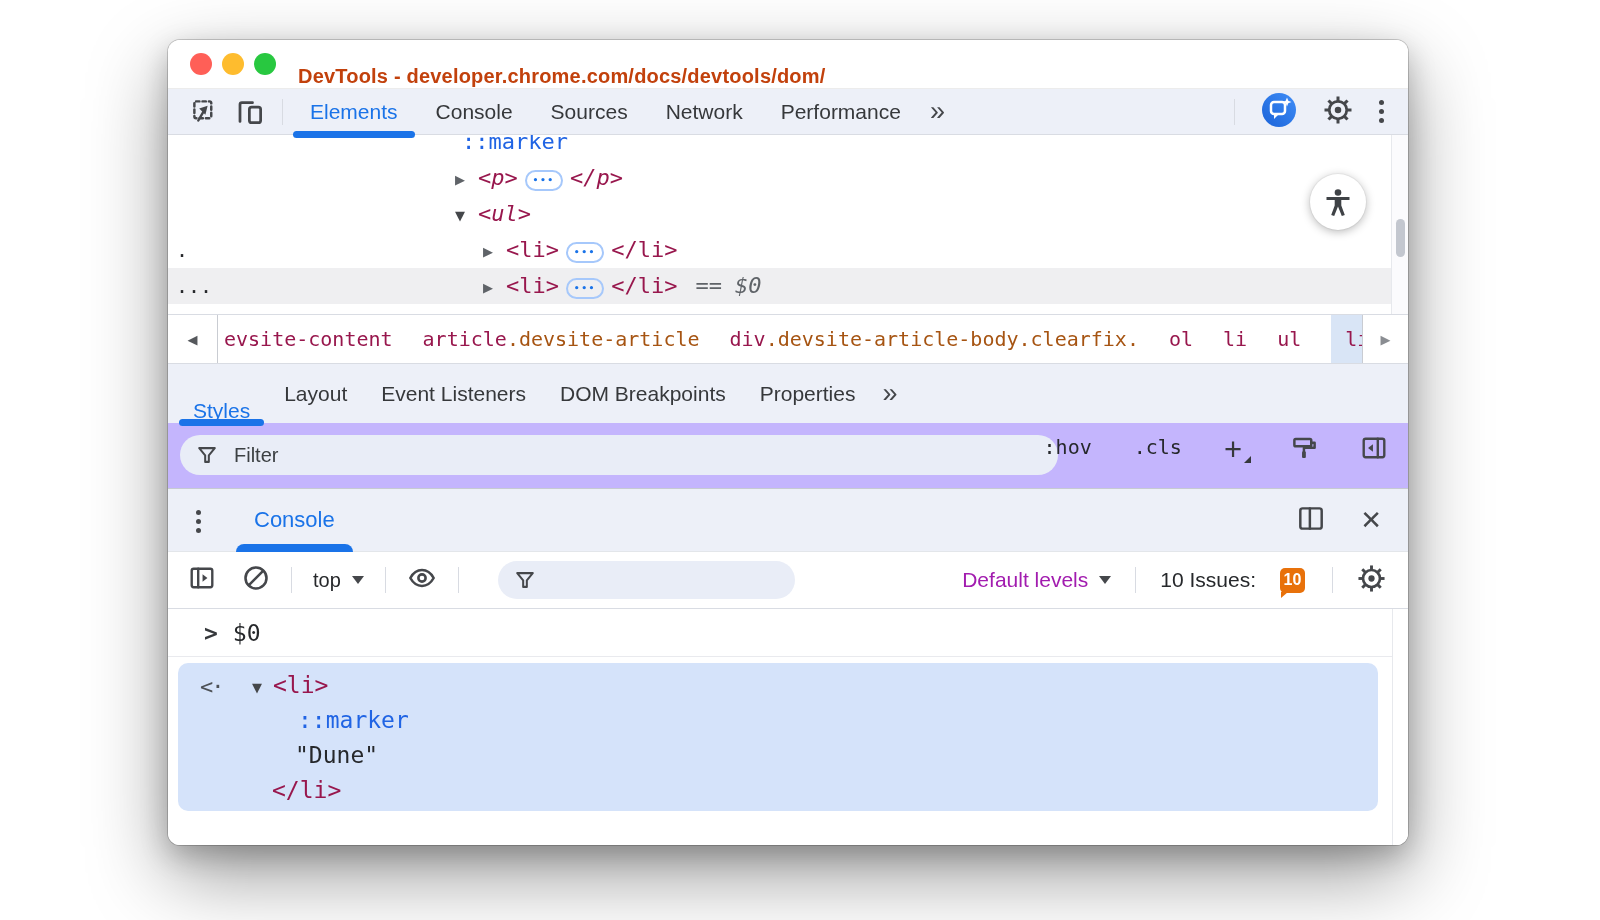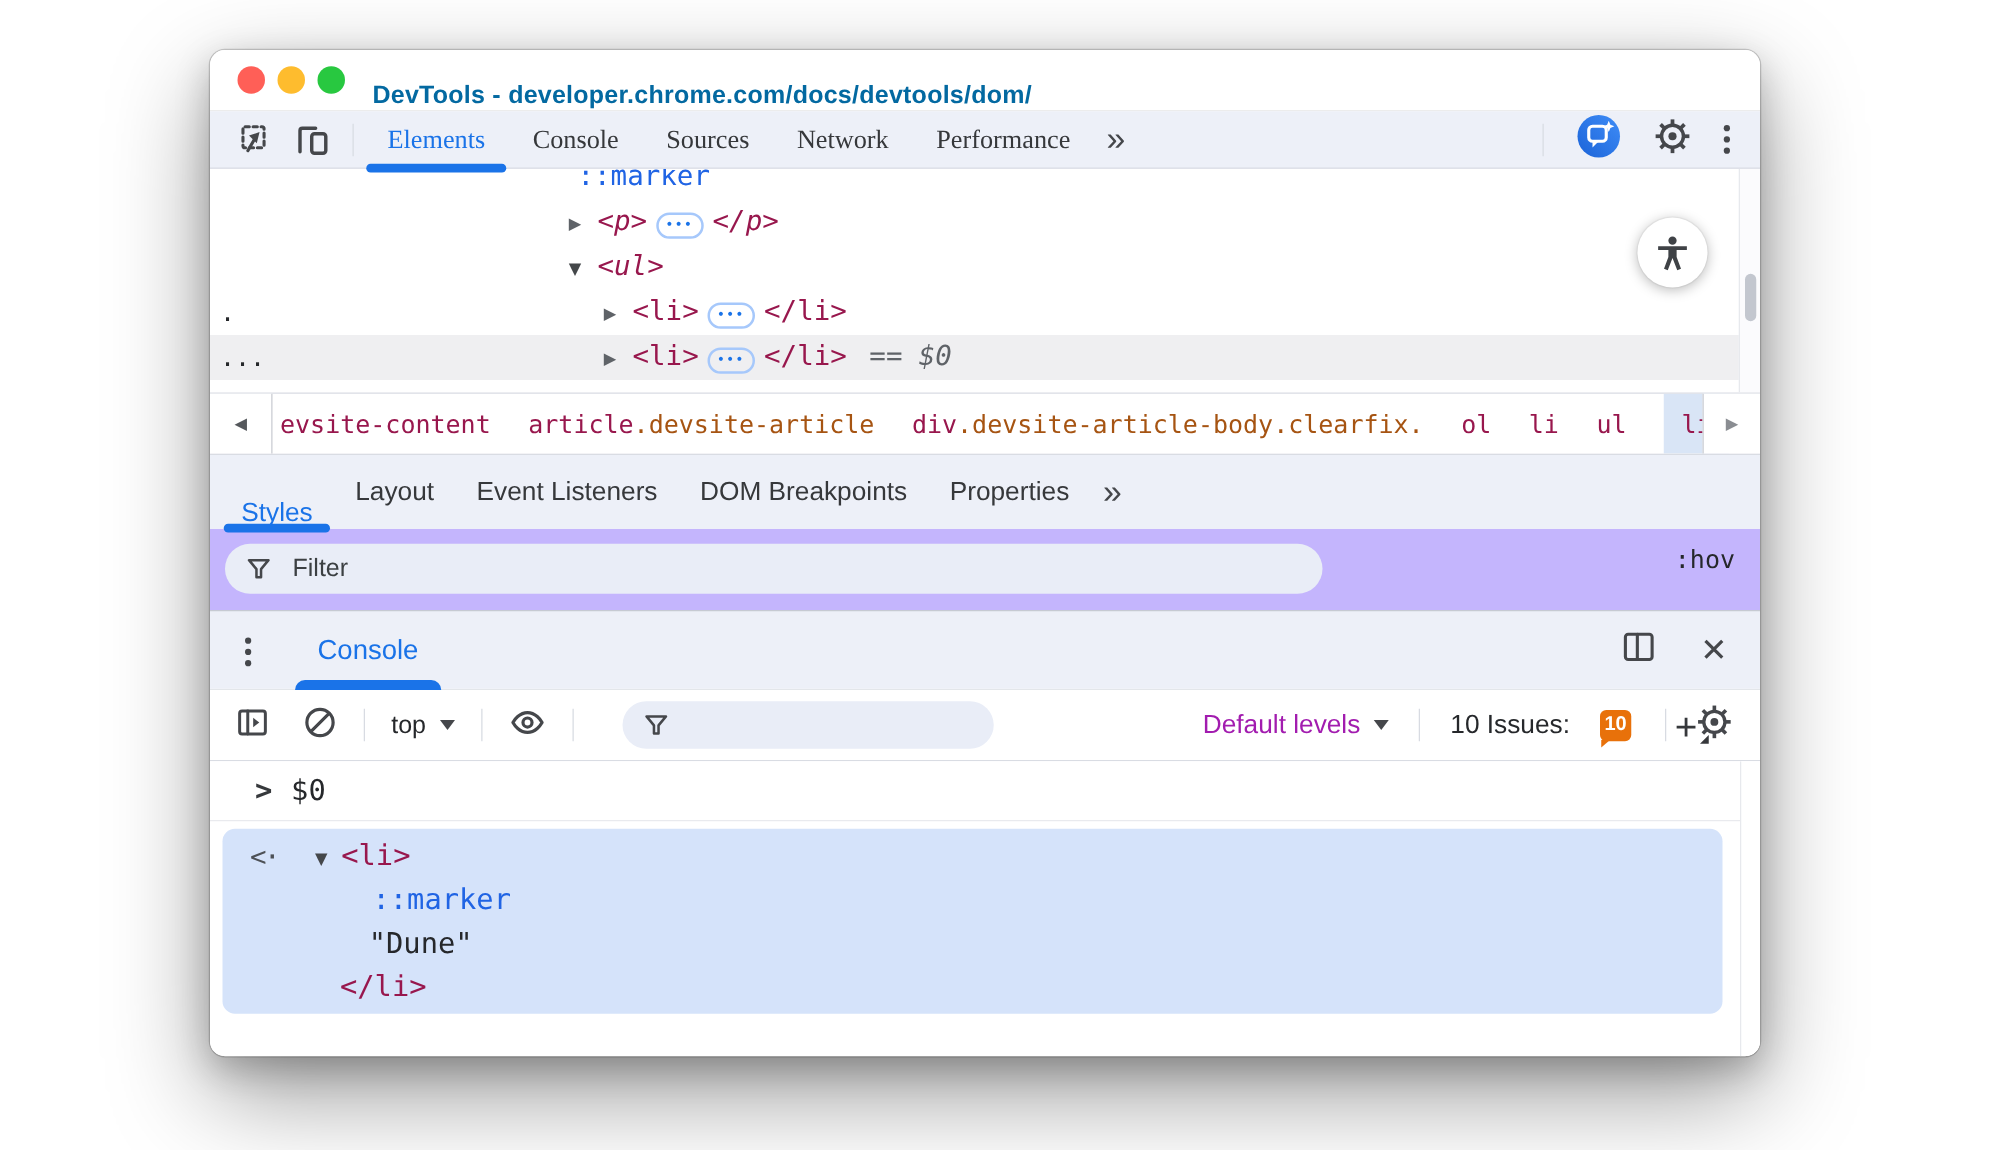--- a/index.html
+++ b/index.html
@@ -9,28 +9,28 @@
     position:absolute; left:168px; top:40px; width:1240px; height:805px;
     background:#fff; border-radius:12px; overflow:hidden;
     box-shadow: 0 0 0 1px rgba(0,0,0,.18), 0 30px 80px rgba(0,0,0,.40), 0 10px 28px rgba(0,0,0,.22);
     display:flex; flex-direction:column;
   }
 
   
   .titlebar { flex:0 0 48px; background:#fff; display:flex; align-items:center; border-bottom:1px solid #ececec; }
   .traffic { display:flex; gap:10px; padding-left:22px; }
   .light { width:22px; height:22px; border-radius:50%; display:inline-block; }
-  .title { margin-left:22px; font-size:20px; font-weight:bold; color:#0369a1; letter-spacing:.2px;margin-top:25px; }
+  .title { margin-left:22px; font-size:20px; font-weight:bold; color:#c2410c; letter-spacing:.2px;margin-top:25px; }
 
   
   .toolbar { flex:0 0 45px; background:#edf0f8; border-bottom:1px solid #d9dce3; display:flex; align-items:center; padding:0 24px 0 20px; position:relative; z-index:6; }
   .tbicon { display:inline-flex; align-items:center; justify-content:center; width:32px; height:32px; }
   .vsep { width:1px; height:26px; background:#d8dbe2; flex:0 0 1px; }
   .tabs { display:flex; align-items:stretch; height:45px; margin-left:8px; }
-  .tab { position:relative; display:flex; align-items:center; padding:16px 19px; font-size:21px; color:#36383b; cursor:default;font-family:Liberation Serif, serif; }
+  .tab { position:relative; display:flex; align-items:center; padding:16px 19px; font-size:21px; color:#36383b; cursor:default; }
   .tab.active { color:#1a73e8; }
   .tab.active::after { content:""; position:absolute; left:2px; right:2px; bottom:-4px; height:7px; border-radius:7px; background:#1a73e8; }
   .more-tabs { display:flex; align-items:center; font-size:27px; color:#45474b; padding:0 10px; letter-spacing:-2px; }
   .toolbar-right { margin-left:auto; display:flex; align-items:center; gap:26px; }
 
   .kebab { display:inline-flex; flex-direction:column; gap:4px; align-items:center; }
   .kebab i { width:5px; height:5px; border-radius:50%; background:#45474b; }
 
   
   .domtree { flex:0 0 179px; background:#fff; position:relative; overflow:hidden; font-family:"DejaVu Sans Mono", monospace; font-size:22px; color:#26282b; }
@@ -64,21 +64,21 @@
   .styles-tabs { flex:0 0 60px; background:#edf0f8; border-top:1px solid #d9dce3; display:flex; align-items:stretch; padding-left:8px; position:relative; z-index:5; }
   .stab { position:relative; display:flex; align-items:center; padding:0 15px; margin:0 2px; font-size:21px; color:#36383b; }
   .stab.active { color:#1a73e8;align-items:flex-end; }
   .stab.active::after { content:""; position:absolute; left:1px; right:1px; bottom:-3px; height:7px; border-radius:7px; background:#1a73e8; }
 
   
   .filter-row { flex:0 0 65px; background:#c4b5fd; position:relative; }
   .filter-pill { position:absolute; left:12px; top:12px; width:878px; height:40px; border-radius:20px; background:#e9edf7; display:flex; align-items:center; padding:0 16px; }
   .filter-pill input { border:none; outline:none; background:transparent; font-size:20px; color:#3c4043; margin-left:16px; width:90%; font-family:"Liberation Sans", sans-serif; }
   .filter-pill input::placeholder { color:#3c4043; opacity:1; }
-  .filter-right { position:absolute; right:20px; top:12px; height:40px; display:flex; align-items:flex-start; gap:42px;flex-direction:column; }
+  .filter-right { position:absolute; right:20px; top:12px; height:40px; display:flex; align-items:flex-start; gap:42px; }
   .toggle-txt { font-family:"DejaVu Sans Mono", monospace; font-size:20px; color:#26282b; }
   .plus { position:relative; font-size:31px; font-weight:300; color:#36383b; line-height:30px; padding-right:7px; }
   .plus::after { content:""; position:absolute; right:-2px; bottom:2px; border-left:7px solid transparent; border-bottom:7px solid #36383b; }
 
   
   .console-header { flex:0 0 63px; background:#edf0f8; border-top:1px solid #c6cad2; position:relative; display:flex; align-items:stretch; z-index:4; }
   .console-header .kebab { position:absolute; left:28px; top:21px; }
   .ctab { position:relative; display:flex; align-items:center; margin-left:68px; padding:0 18px; font-size:22px; color:#1a73e8; font-weight:500; }
   .ctab::after { content:""; position:absolute; left:0; right:0; bottom:-1px; height:8px; border-radius:8px 8px 0 0; background:#1a73e8; }
   .console-header-right { position:absolute; right:26px; top:0; bottom:0; display:flex; align-items:center; gap:34px; }

